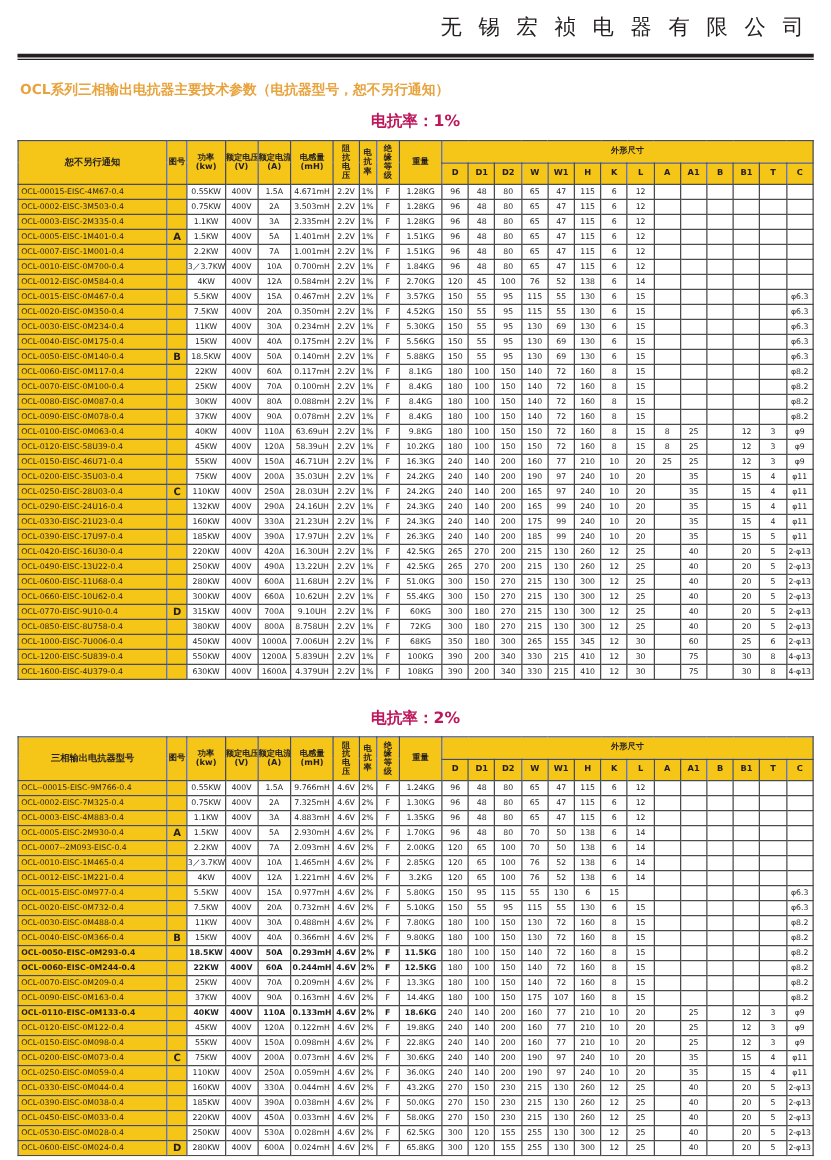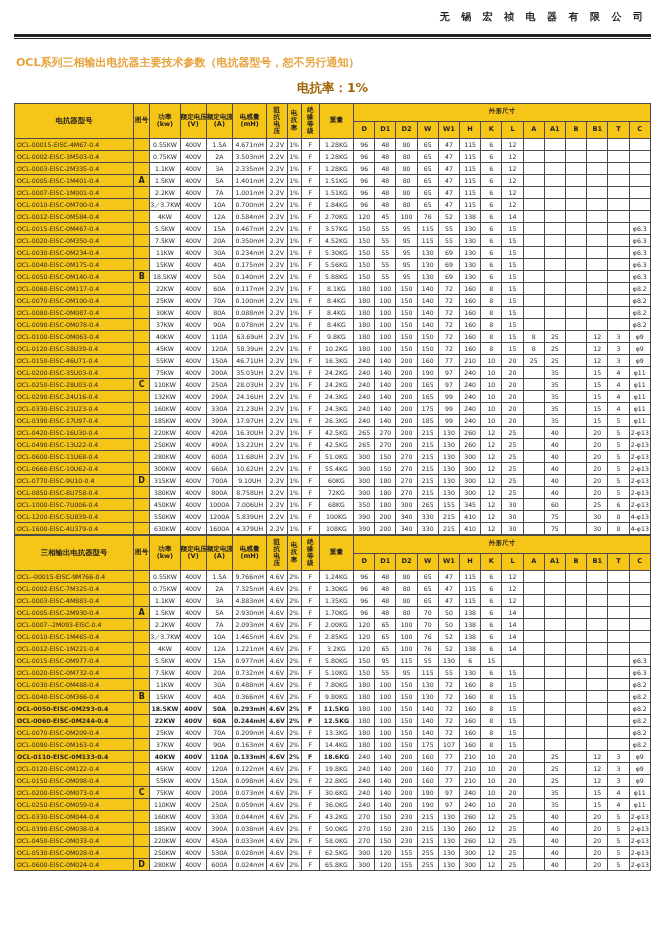--- a/index.html
+++ b/index.html
@@ -9,24 +9,24 @@
     font-family:"DejaVu Sans","Liberation Sans",sans-serif;
     color:#231f20;
   }
   .page{width:665px;box-sizing:border-box;padding:0 14px;}
   
   .brand{
     text-align:right;
     padding:10px 4px 4px 0;
   }
   .brand .cn{
-    font-size:10px;
+    font-size:17px;
     letter-spacing:4px;
     color:#231f20;
-    font-weight:bold;
+    font-weight:normal;
   }
   .brand .en{
     font-size:10.5px;
     letter-spacing:0.3px;
     color:#231f20;
     font-weight:bold;
     margin-top:3px;
   }
   .rule{
     height:3px;
@@ -39,21 +39,21 @@
     color:#e8a33d;
     font-weight:bold;
     font-size:11px;
     margin:16px 0 10px 2px;
   }
   .rate-title{
     text-align:center;
     font-weight:bold;
     font-size:12.5px;
     margin:8px 0 6px 0;
-    color:#a16207;
+    color:#be185d;
   }
   .rate-title.second{margin-top:22px;}
   
   table{
     border-collapse:collapse;
     width:100%;
     table-layout:fixed;
     font-size:6.2px;
     line-height:1.15;
   }
@@ -128,21 +128,21 @@
           <col style="width: 21px;">
           <col style="width: 21px;">
           <col style="width: 21px;">
           <col style="width: 21px;">
           <col style="width: 21px;">
           <col style="width: 21px;">
           <col style="width: 21px;">
         </colgroup>
         <thead>
           <tr>
-            <th rowspan="2" class="tall model">电抗器型号</th>
+            <th rowspan="2" class="tall model">恕不另行通知</th>
             <th rowspan="2" class="tall">图号</th>
             <th rowspan="2" class="tall">
               <span class="hdr-stack">功率</span>
               <span class="hdr-stack">(kw)</span>
             </th>
             <th rowspan="2" class="tall">
               <span class="hdr-stack">额定电压</span>
               <span class="hdr-stack">(V)</span>
             </th>
             <th rowspan="2" class="tall">
@@ -1044,20 +1044,21 @@
             <td class="w">30</td>
             <td class="w"></td>
             <td class="w">75</td>
             <td class="w"></td>
             <td class="w">30</td>
             <td class="w">8</td>
             <td class="w">4-φ13</td>
           </tr>
         </tbody>
       </table>
+      <div class="rate-title second">电抗率：2%</div>
       <table>
         <colgroup>
           <col style="width: 118px;">
           <col style="width: 16px;">
           <col style="width: 30px;">
           <col style="width: 26px;">
           <col style="width: 26px;">
           <col style="width: 34px;">
           <col style="width: 20px;">
           <col style="width: 14px;">

